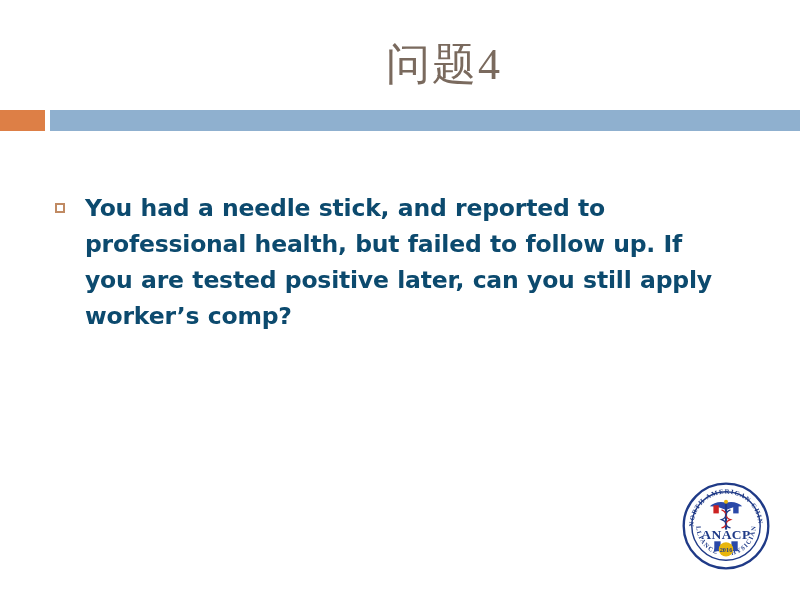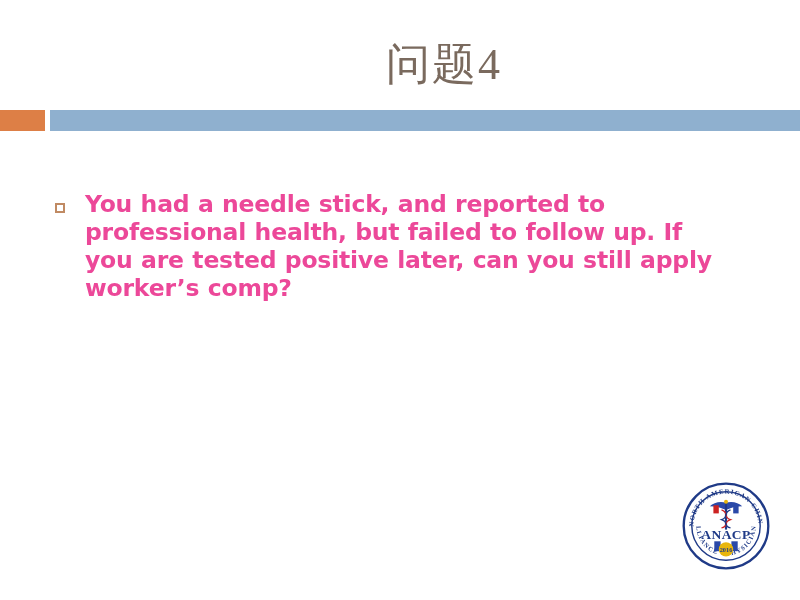--- a/index.html
+++ b/index.html
@@ -85,22 +85,22 @@
     margin-right: 20px;
     border: 2px solid #c08a63;
     background: #ffffff;
     box-sizing: border-box;
   }
   .bullet-text {
     flex: 1 1 auto;
     font-family: "DejaVu Sans", sans-serif;
     font-weight: bold;
     font-size: 23.5px;
-    line-height: 28px;
-    color: #ec4899;
+    line-height: 36px;
+    color: #0c4a6e;
     letter-spacing: -0.2px;
     word-spacing: 0.5px;
   }
 
   
   .logo {
     position: absolute;
     left: 681px;
     top: 481px;
     width: 90px;

